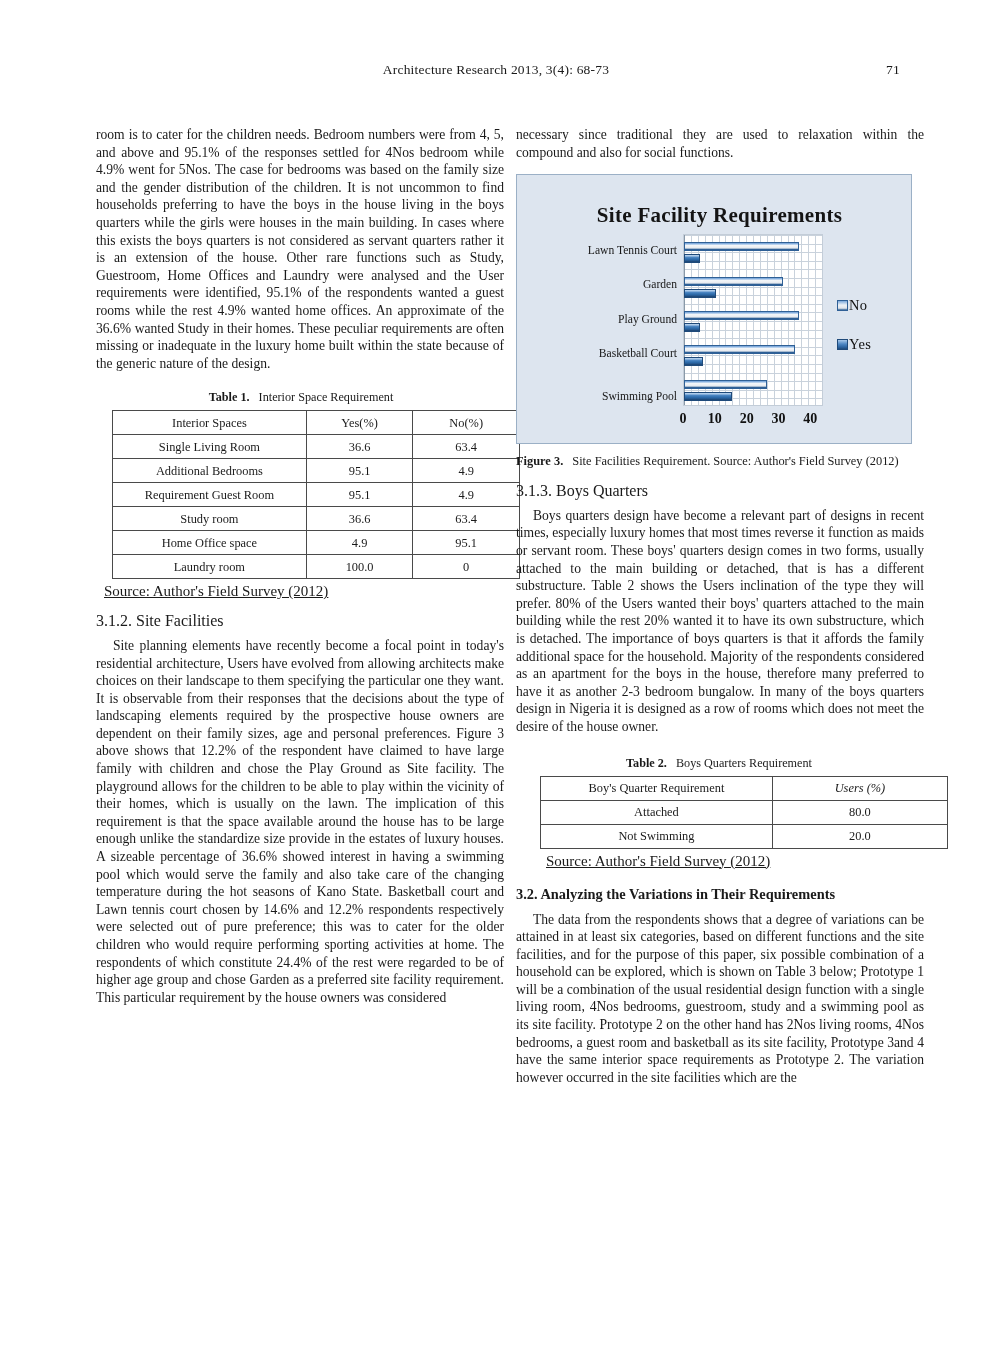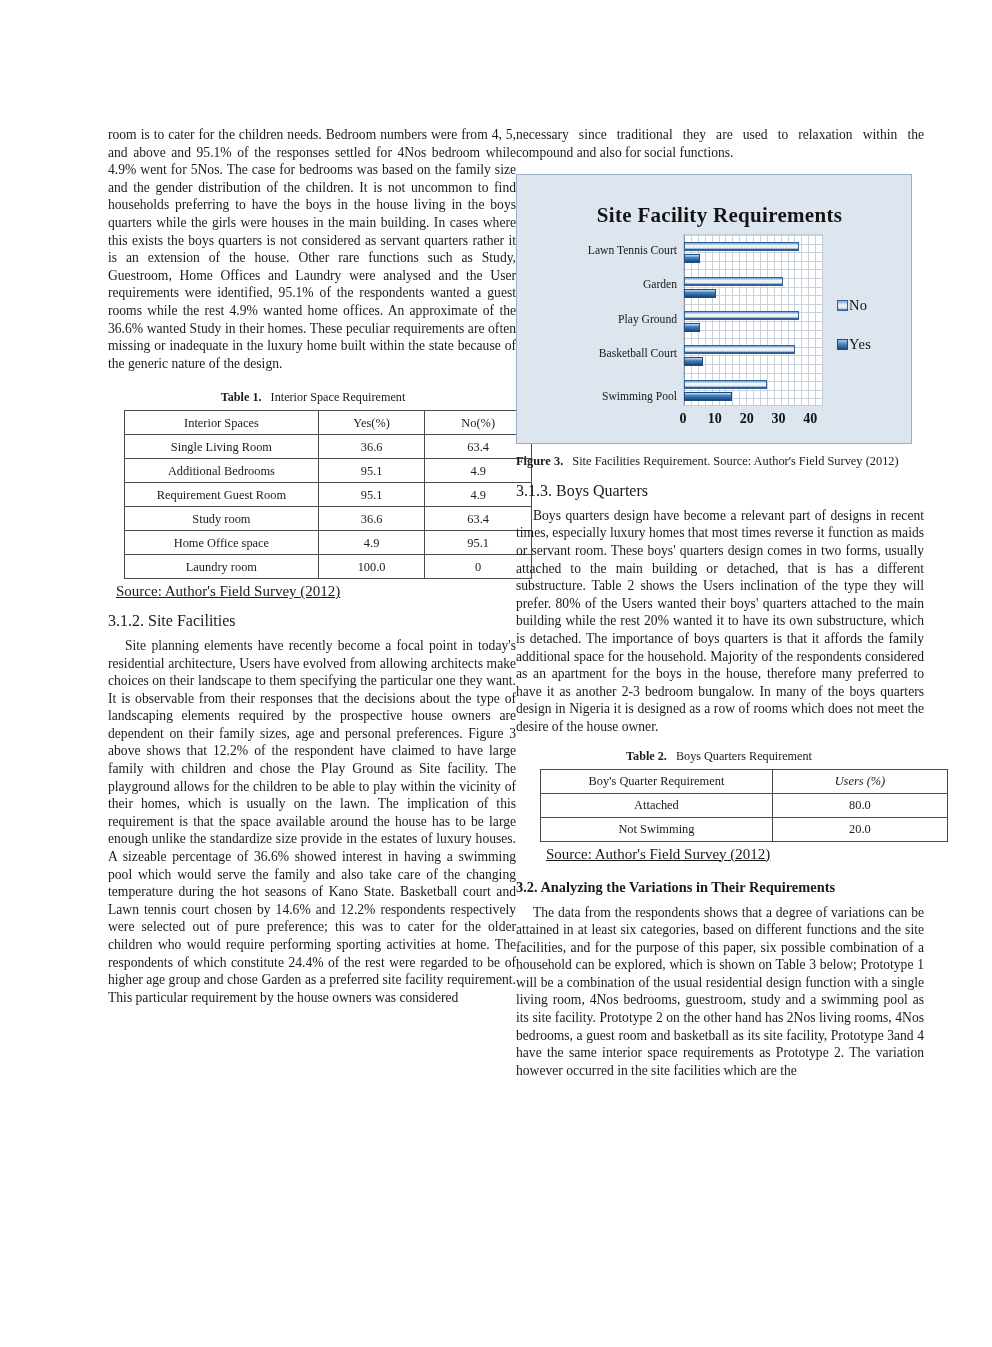--- a/index.html
+++ b/index.html
@@ -22,21 +22,21 @@
   .runhead .pageno {
     position:absolute; right:0; top:0; font-size:13.5px;
   }
 
   
   .cols {
     position:absolute; left:92px; top:126px;
     width:808px; height:1150px;
   }
   .col { position:absolute; top:0; width:408px; }
-  .col-left  { left:16px; }
+  .col-left  { left:4px; }
   .col-right { left:424px; }
 
   p.body {
     margin:0 0 0 0;
     font-size:13.6px;
     line-height:17.6px;
     text-align:justify;
     text-justify:inter-word;
     hyphens:none;
   }
@@ -91,21 +91,21 @@
   .t1 col.c2 { width:99px; }
   .t1 col.c3 { width:99px; }
   .t1wrap { margin-top:18px; }
   .t1wrap .tbl-caption { width:378px; margin-left:16px; }
   .t1wrap .tbl-source { margin-left:8px; }
 
   
   .t2 { width:358px; margin-left:24px; }
   .t2 col.c1 { width:204px; }
   .t2 col.c2 { width:154px; }
-  .t2wrap { margin-top:13px; }
+  .t2wrap { margin-top:20px; }
   .t2wrap .tbl-caption { width:358px; margin-left:24px; }
   .t2wrap .tbl-source { margin-left:30px; }
 
   
   .figbox {
     margin-top:13px;
     width:396px;
     height:270px;
     background:#dde5ef;
     border:1px solid #9bb0c6;
@@ -235,20 +235,24 @@
     line-height:16px;
     text-align:justify;
   }
   .figcaption b { font-weight:bold; }
 </style>
 </head>
 <body>
 
 <div class="page">
 
+  <div class="runhead">
+    <span>Architecture Research 2013, 3(4): 68-73</span>
+    <span class="pageno">71</span>
+  </div>
 
   <div class="cols">
 
     <div class="col col-left">
 
       <p class="body">room is to cater for the children needs. Bedroom numbers were from 4, 5, and above and 95.1% of the responses settled for 4Nos bedroom while 4.9% went for 5Nos. The case for bedrooms was based on the family size and the gender distribution of the children. It is not uncommon to find households preferring to have the boys in the house living in the boys quarters while the girls were houses in the main building. In cases where this exists the boys quarters is not considered as servant quarters rather it is an extension of the house. Other rare functions such as Study, Guestroom, Home Offices and Laundry were analysed and the User requirements were identified, 95.1% of the respondents wanted a guest rooms while the rest 4.9% wanted home offices. An approximate of the 36.6% wanted Study in their homes. These peculiar requirements are often missing or inadequate in the luxury home built within the state because of the generic nature of the design.</p>
 
       <div class="tblwrap t1wrap">
         <div class="tbl-caption">
           <b>Table 1.</b><span class="gap"></span><span>Interior Space Requirement</span>

